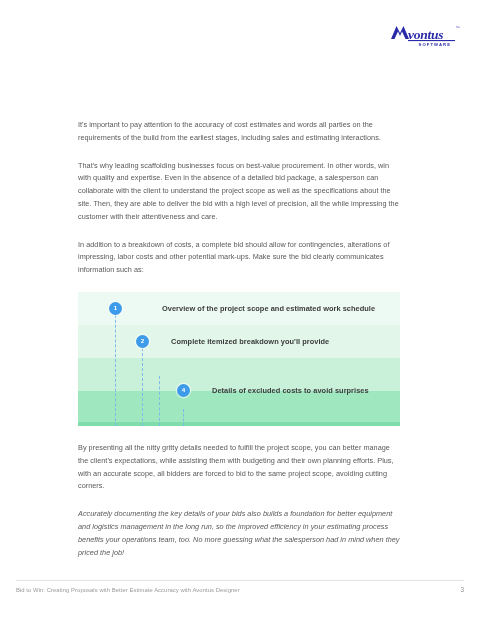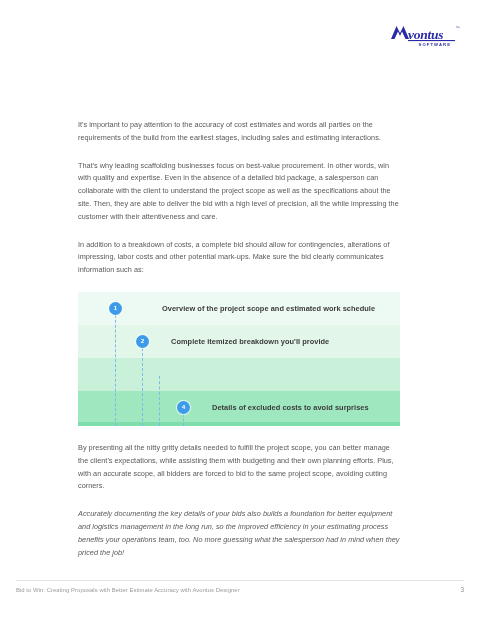--- a/index.html
+++ b/index.html
@@ -92,21 +92,21 @@
     position: absolute;
     left: 0;
     width: 322px;
     height: 33px;
     display: flex;
     align-items: center;
   }
   .step-row-0 { top: 0; }
   .step-row-1 { top: 33px; }
   .step-row-2 { top: 66px; }
-  .step-row-3 { top: 99px; }
+  .step-row-3 { top: 82px; }
 
   .step-circle {
     position: absolute;
     width: 13px;
     height: 13px;
     border-radius: 50%;
     background: #3d9be9;
     color: #ffffff;
     font-size: 6.2px;
     font-weight: bold;

